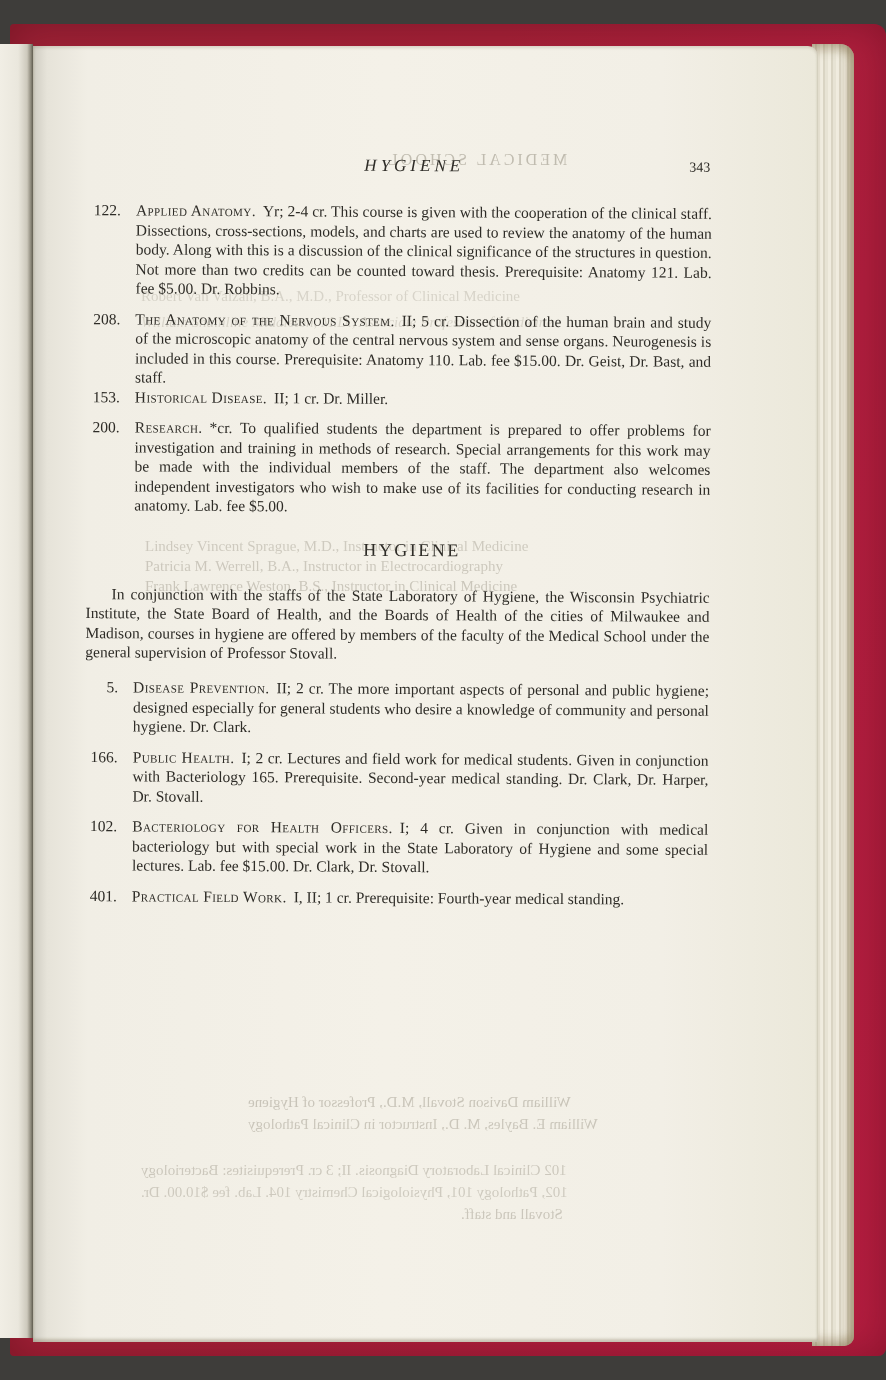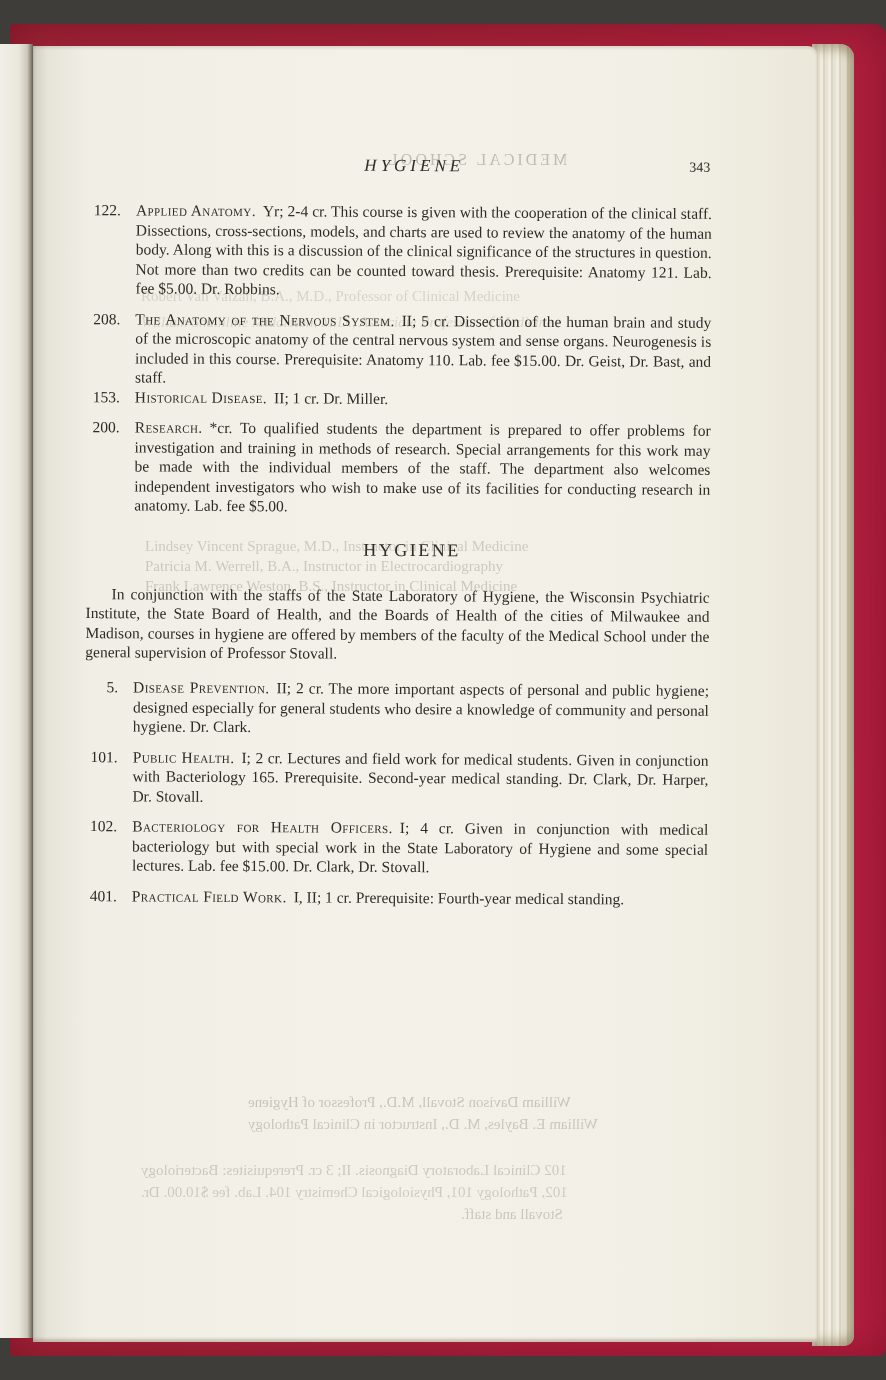--- a/index.html
+++ b/index.html
@@ -142,21 +142,21 @@
 
     <div class="text-col section-heading">HYGIENE</div>
 
     <p class="text-col intro">In conjunction with the staffs of the State Laboratory of Hygiene, the Wisconsin Psychiatric Institute, the State Board of Health, and the Boards of Health of the cities of Milwaukee and Madison, courses in hygiene are offered by members of the faculty of the Medical School under the general supervision of Professor Stovall.</p>
 
     <div class="courses courses-2">
       <p class="course">
         <span class="num">5.</span><span class="ctitle">Disease Prevention.</span><span class="cbody">II; 2 cr.  The more important aspects of personal and public hygiene; designed especially for general students who desire a knowledge of community and personal hygiene.  Dr. Clark.</span>
       </p>
       <p class="course">
-        <span class="num">101.</span><span class="ctitle">Public Health.</span><span class="cbody">I; 2 cr.  Lectures and field work for medical students. Given in conjunction with Bacteriology 165.  Prerequisite.  Second-year medical standing.  Dr. Clark, Dr. Harper, Dr. Stovall.</span>
+        <span class="num">166.</span><span class="ctitle">Public Health.</span><span class="cbody">I; 2 cr.  Lectures and field work for medical students. Given in conjunction with Bacteriology 165.  Prerequisite.  Second-year medical standing.  Dr. Clark, Dr. Harper, Dr. Stovall.</span>
       </p>
       <p class="course">
         <span class="num">102.</span><span class="ctitle">Bacteriology for Health Officers.</span><span class="cbody">I; 4 cr.  Given in conjunction with medical bacteriology but with special work in the State Laboratory of Hygiene and some special lectures.  Lab. fee $15.00.  Dr. Clark, Dr. Stovall.</span>
       </p>
       <p class="course">
         <span class="num">401.</span><span class="ctitle">Practical Field Work.</span><span class="cbody">I, II; 1 cr.  Prerequisite:  Fourth-year medical standing.</span>
       </p>
     </div>
 
   </div>

